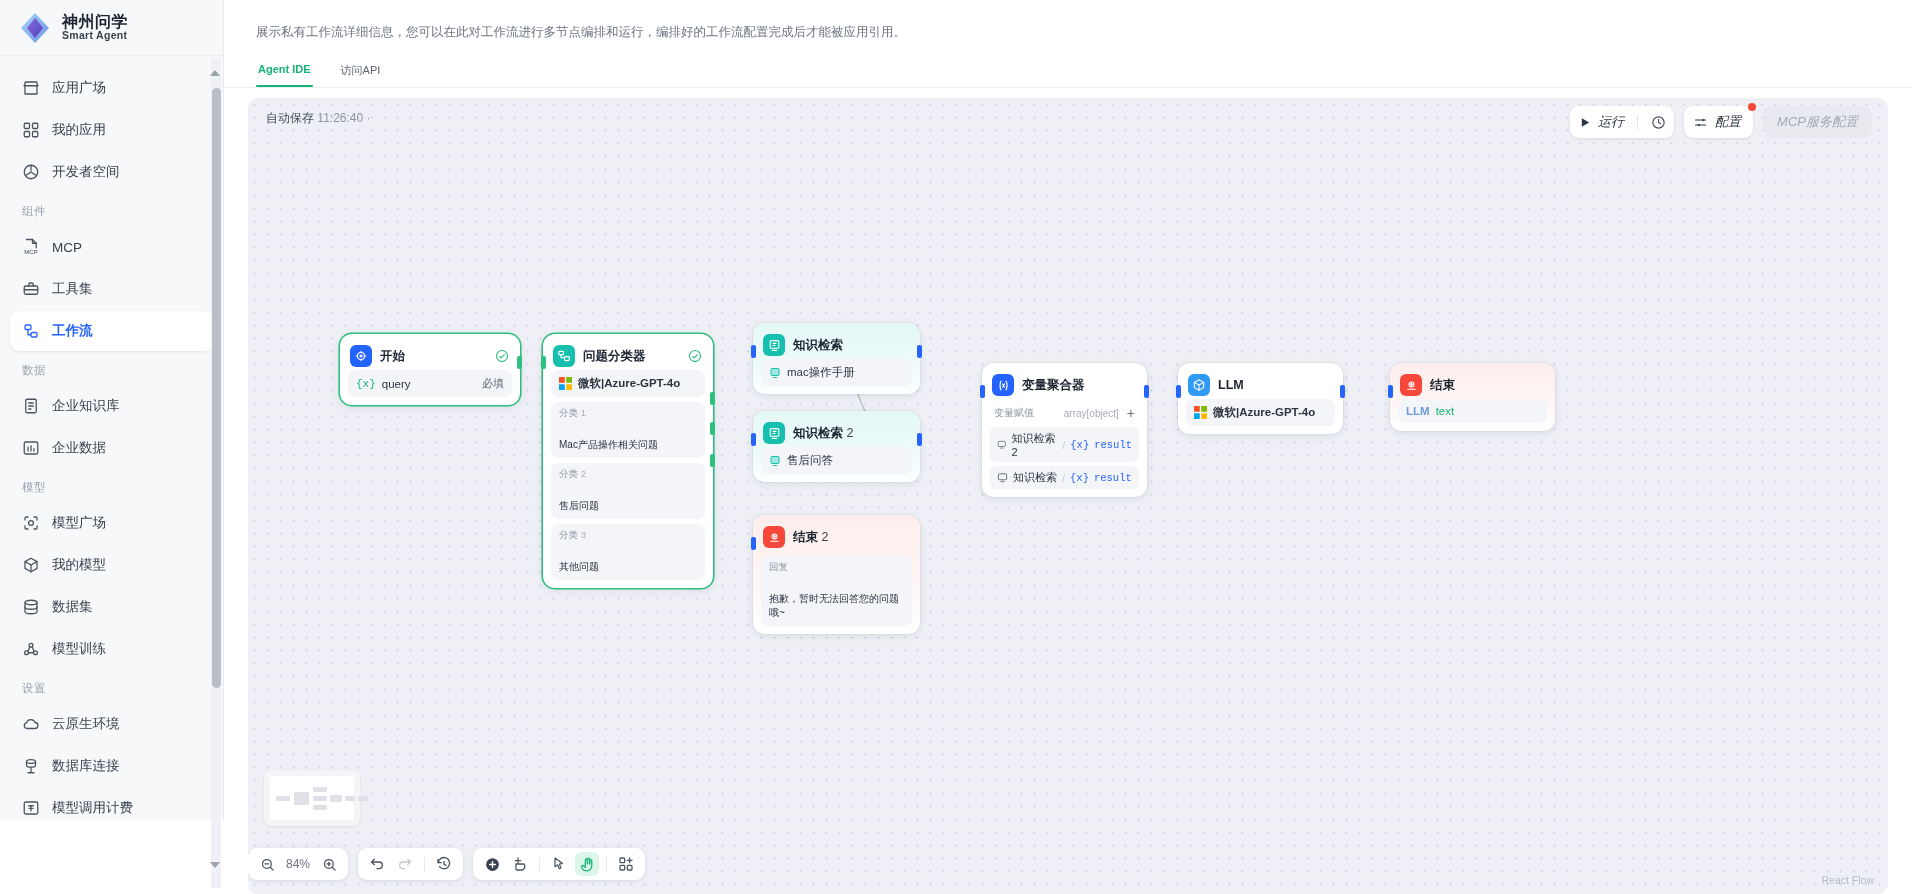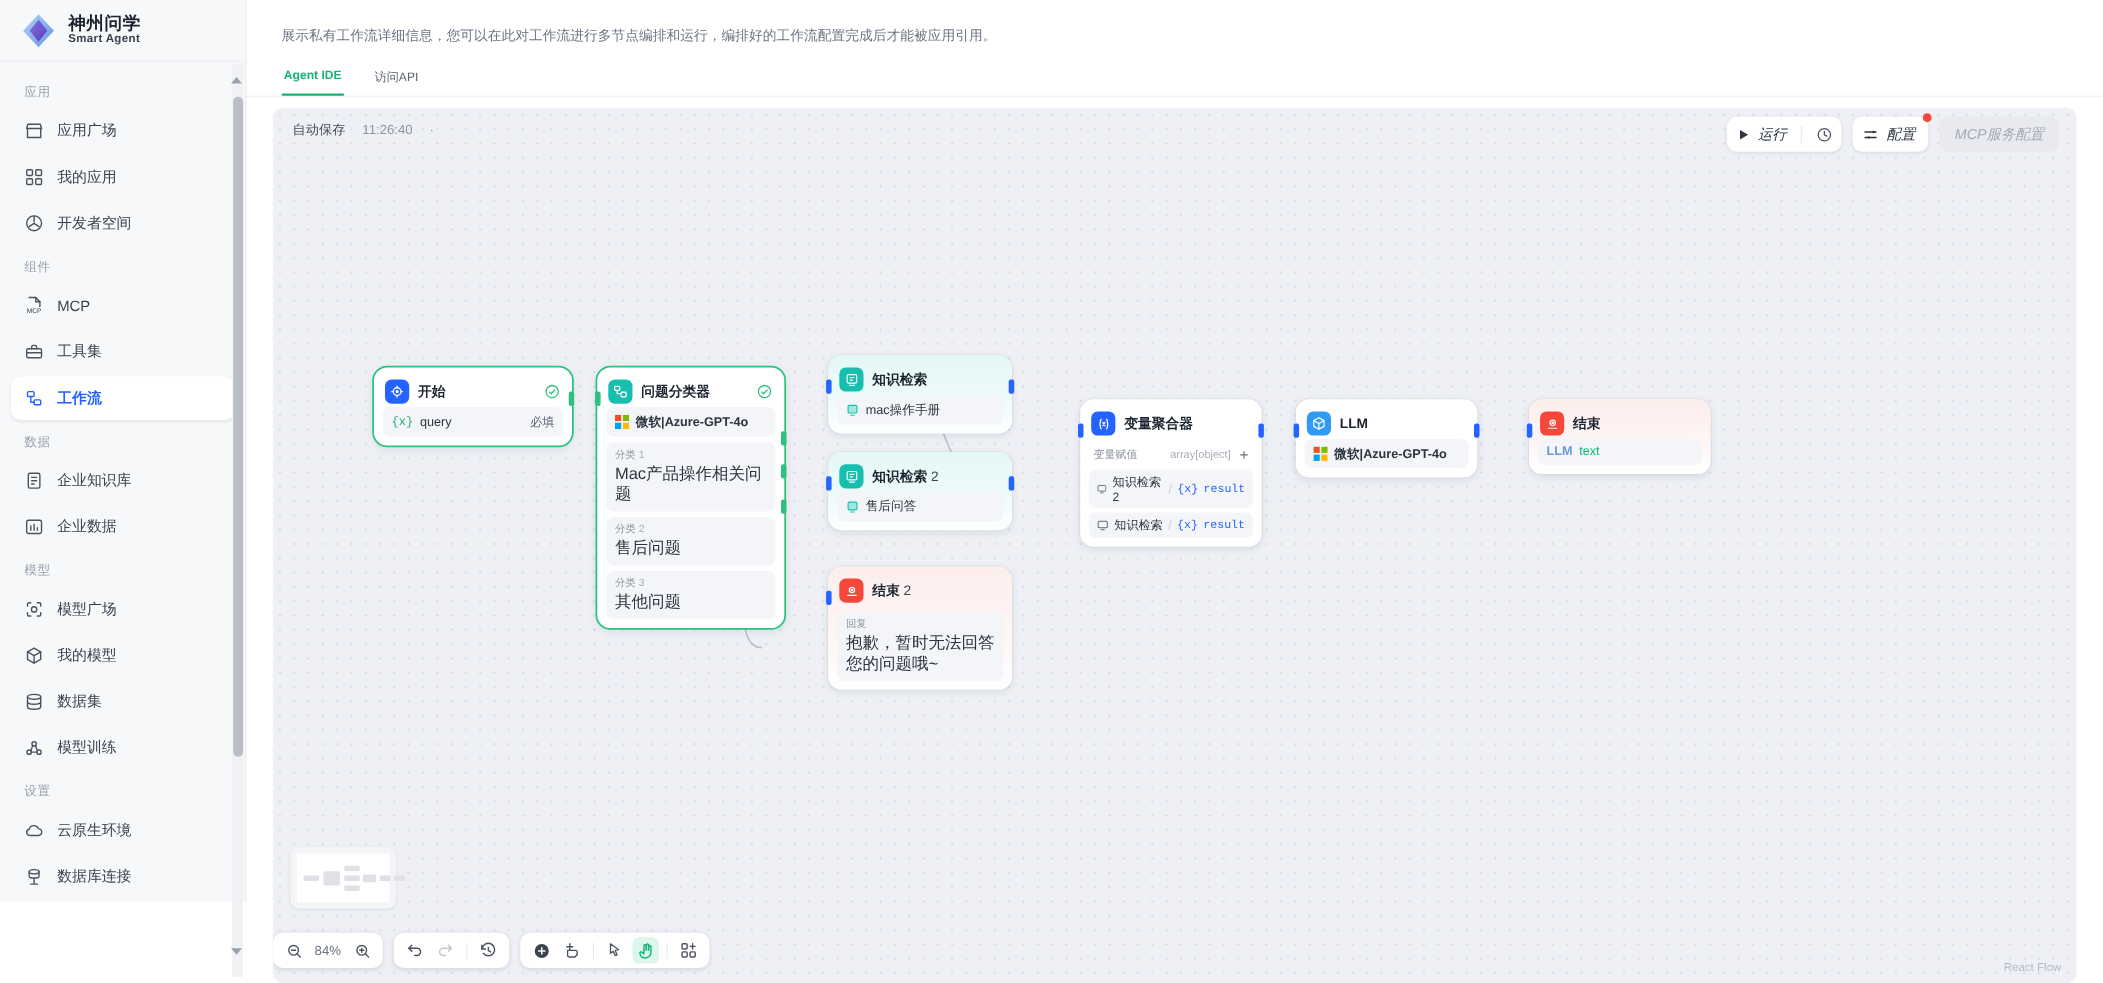--- a/index.html
+++ b/index.html
@@ -105,21 +105,21 @@
     border-radius: 10px; overflow: hidden;
     background: #eef0f6;
     background-image: radial-gradient(#d8dbe6 1.05px, transparent 1.05px);
     background-size: 13px 13px;
   }
   .autosave {
     position: absolute; left: 18px; top: 12px;
     font-size: 12px; color: #7b8492; z-index: 5;
   }
   .autosave b { font-weight: 400; color: #454e5c; }
-  .autosave .t { color: #8d95a2; margin-left: 12px; }
+  .autosave .t { color: #8d95a2; }
 
   .top-actions {
     position: absolute; right: 16px; top: 8px; display: flex; gap: 10px;
     align-items: center; z-index: 6; font-style: italic;
   }
   .btn-group {
     background: #fff; border-radius: 9px; height: 32px;
     display: flex; align-items: center; padding: 0 4px;
     box-shadow: 0 1px 3px rgba(16,24,40,.10); cursor: pointer;
   }
@@ -160,21 +160,21 @@
   }
   .node-field .ff { flex: 1; }
   .req { color: #5c6573; font-size: 11px; }
   .varx { color: #16b374; font-family: "Liberation Mono", monospace; font-size: 11px; }
   .cls-field {
     background: #f4f5f8; border-radius: 7px; padding: 5px 8px 6px 8px;
     margin-top: 5px;
   }
   .cls-lbl { font-size: 9.5px; color: #8d95a2; }
   .cls-lbl .n { color: #a6adb8; }
-  .cls-val { font-size: 15px; color: #2b3440; margin-top: 1px; }
+  .cls-val { font-size: 10px; color: #2b3440; margin-top: 18px; }
   .ms-logo { width: 13px; height: 13px; flex: 0 0 13px; }
 
   .node-teal-head { background: linear-gradient(180deg,#e4f8f6 0%,#eefbfa 60%,#fff 100%); }
   .node-red-head { background: linear-gradient(180deg,#fdeeec 0%,#fef6f5 60%,#fff 100%); }
 
   .agg-row {
     display: flex; align-items: center; gap: 5px;
     background: #f4f5f8; border-radius: 6px; padding: 4px 7px; margin-top: 4px;
     font-size: 11px; color: #2b3440;
   }
@@ -249,21 +249,20 @@
         <path d="M17 7 L25 17 L17 27 L9 17 Z" fill="url(#lg2)"></path>
         <path d="M17 7 L25 17 L17 17 Z" fill="#6d5ad6" opacity=".85"></path>
       </svg>
       <div class="brand-text">
         <span class="brand-cn">神州问学</span>
         <span class="brand-en">Smart Agent</span>
       </div>
     </div>
 
     <div class="nav-scroll" id="nav-root">
-        <div class="nav-group-label">应用</div>
         <div class="nav-item">
           <svg class="ic" viewBox="0 0 24 24" fill="none" stroke="#4a535f" stroke-width="1.7" stroke-linecap="round" stroke-linejoin="round">
             <path d="M3 9l1.5-5h15L21 9"></path>
             <path d="M4 9v11h16V9"></path>
             <path d="M3 9h18"></path>
           </svg>
           <span>应用广场</span>
         </div>
         <div class="nav-item">
           <svg class="ic" viewBox="0 0 24 24" fill="none" stroke="#4a535f" stroke-width="1.7" stroke-linecap="round" stroke-linejoin="round">

